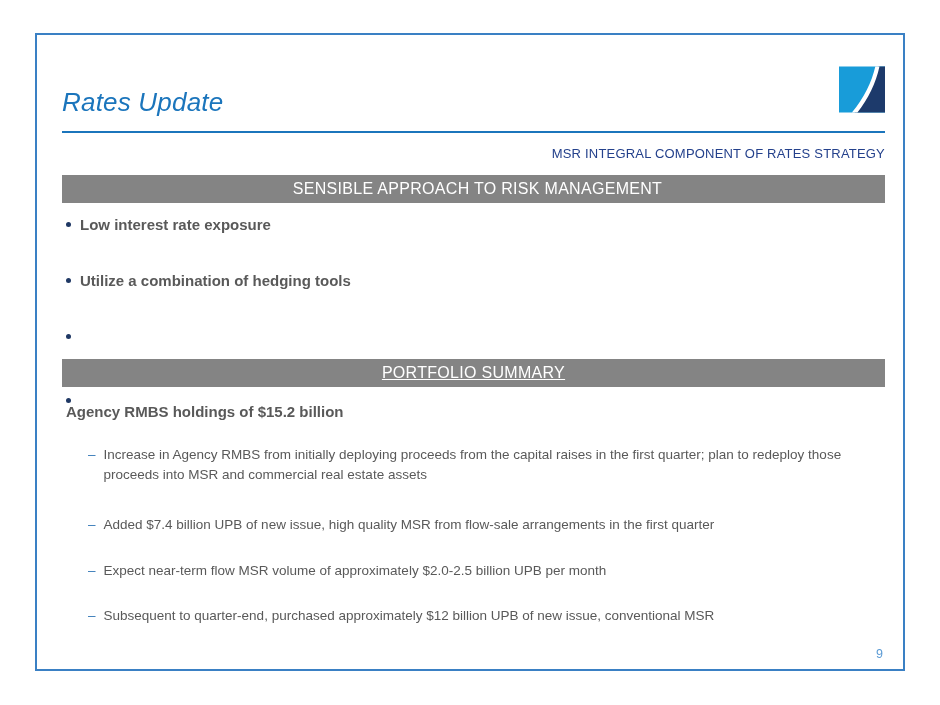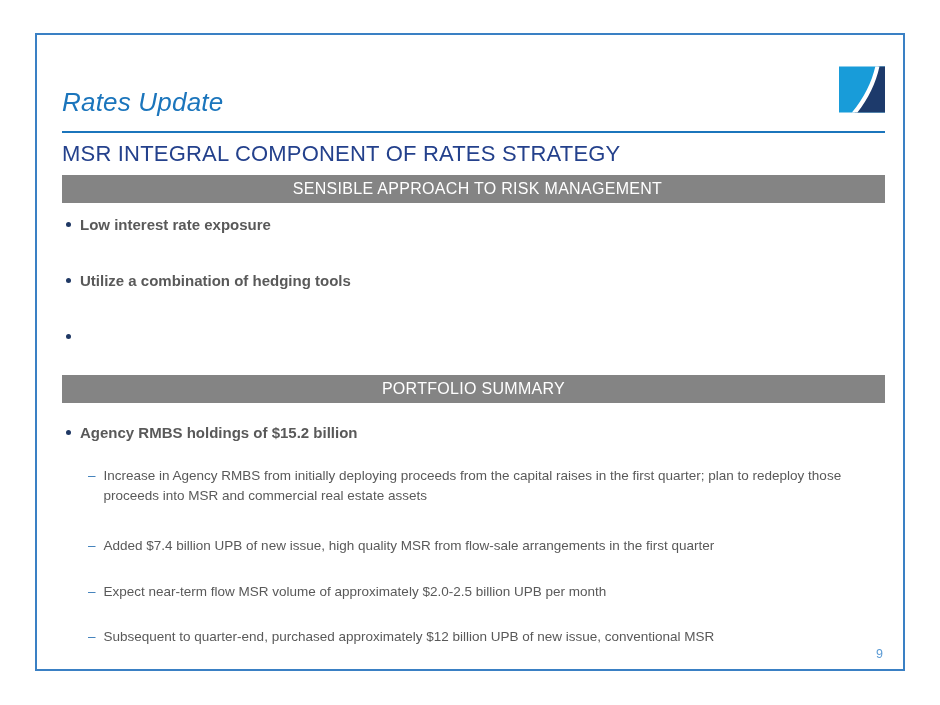--- a/index.html
+++ b/index.html
@@ -21,41 +21,41 @@
     position:absolute;left:35px;top:33px;width:870px;height:638px;
     border:2px solid var(--border_blue);background:#ffffff;
   }
   .content{position:relative;height:100%;padding:0 18px 0 25px;}
   h1.title{
     margin-top:52px;font-size:26px;line-height:30px;font-weight:400;
     color:var(--accent_blue);letter-spacing:0.2px;font-style:italic;
   }
   .rule{margin-top:14px;height:2px;background:var(--accent_blue);}
   h2.subtitle{
-    margin-top:11px;font-size:22px;line-height:20px;font-weight:400;
-    color:var(--navy_heading);letter-spacing:0.2px;
+    margin-top:11px;font-size:13px;line-height:20px;font-weight:400;
+    color:var(--navy_heading);letter-spacing:0.2px;text-align:right;
   }
   .banner{
     height:28px;line-height:28px;background:var(--banner_gray);
     color:#ffffff;text-align:center;font-size:16px;letter-spacing:0.3px;
   }
   .banner1{margin-top:11px;padding-left:8px;}
-  .banner2{margin-top:36px;}
+  .banner2{margin-top:20px;text-decoration:underline;}
   ul.bullets{list-style:none;font-weight:bold;}
   li.bullet{
     display:flex;align-items:flex-start;
     font-size:15px;line-height:18px;color:var(--body_gray);
     padding-left:4px;
   }
   li.bullet .dot{
     flex:0 0 auto;width:5px;height:5px;border-radius:50%;
     background:var(--bullet_navy);margin:6px 9px 0 0;
   }
   .mt13{margin-top:13px;}
-  .mt17{margin-top:21px;}
+  .mt17{margin-top:5px;flex-direction:column;}
   .mt27{margin-top:38px;}
   .sub{
     display:flex;align-items:flex-start;margin-left:26px;
     font-size:13.5px;line-height:20px;color:var(--body_gray);
     max-width:800px;
   }
   .sub .dash{flex:0 0 auto;color:var(--dash_blue);margin-right:8px;}
   .mt24{margin-top:24px;}
   .mt30{margin-top:30px;}
   .mt26{margin-top:26px;}

